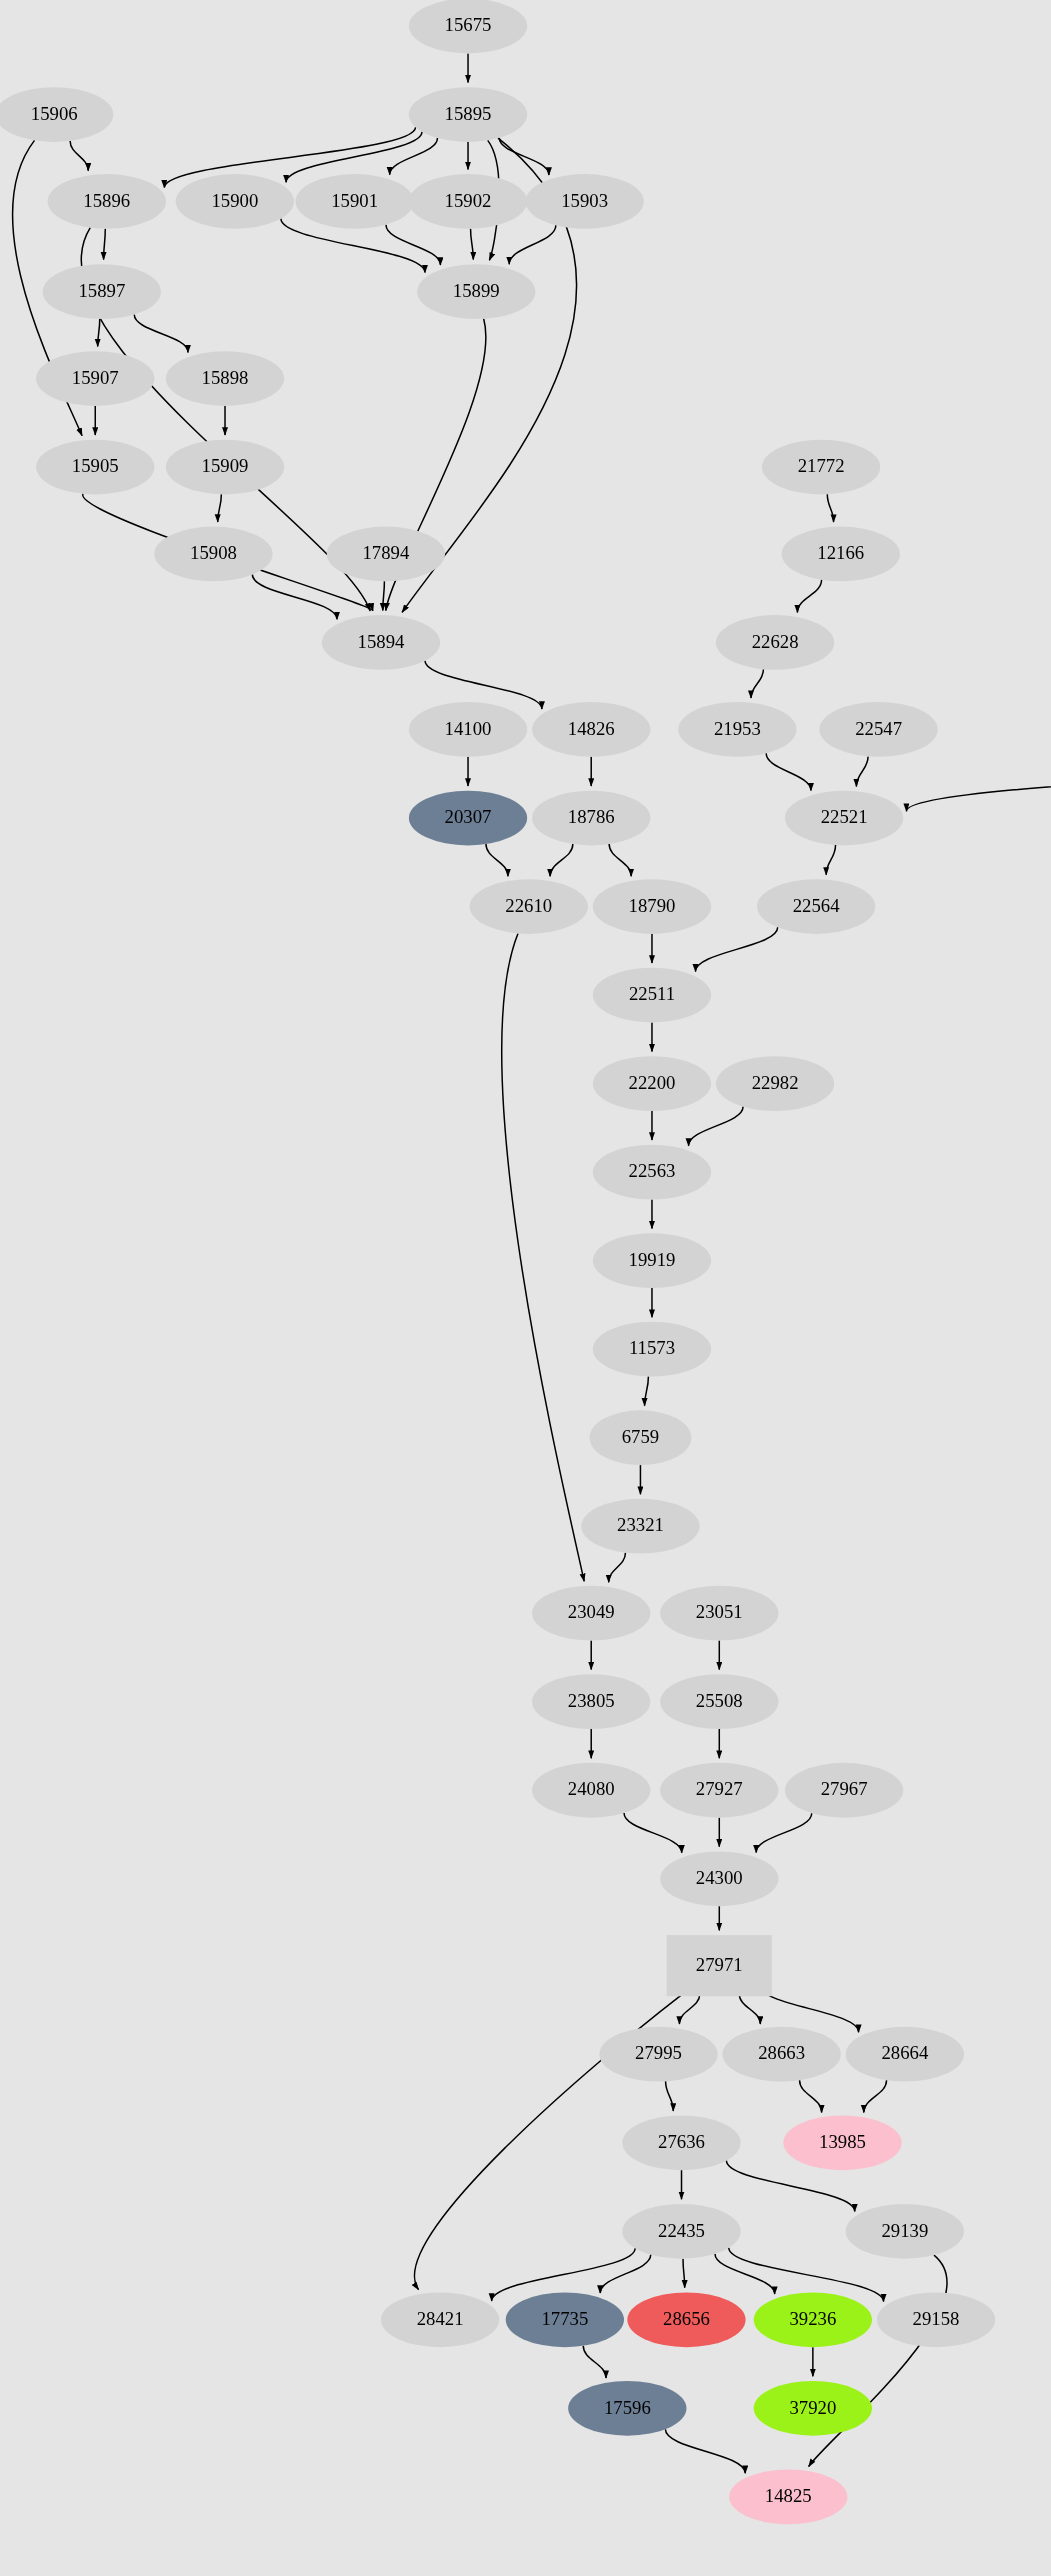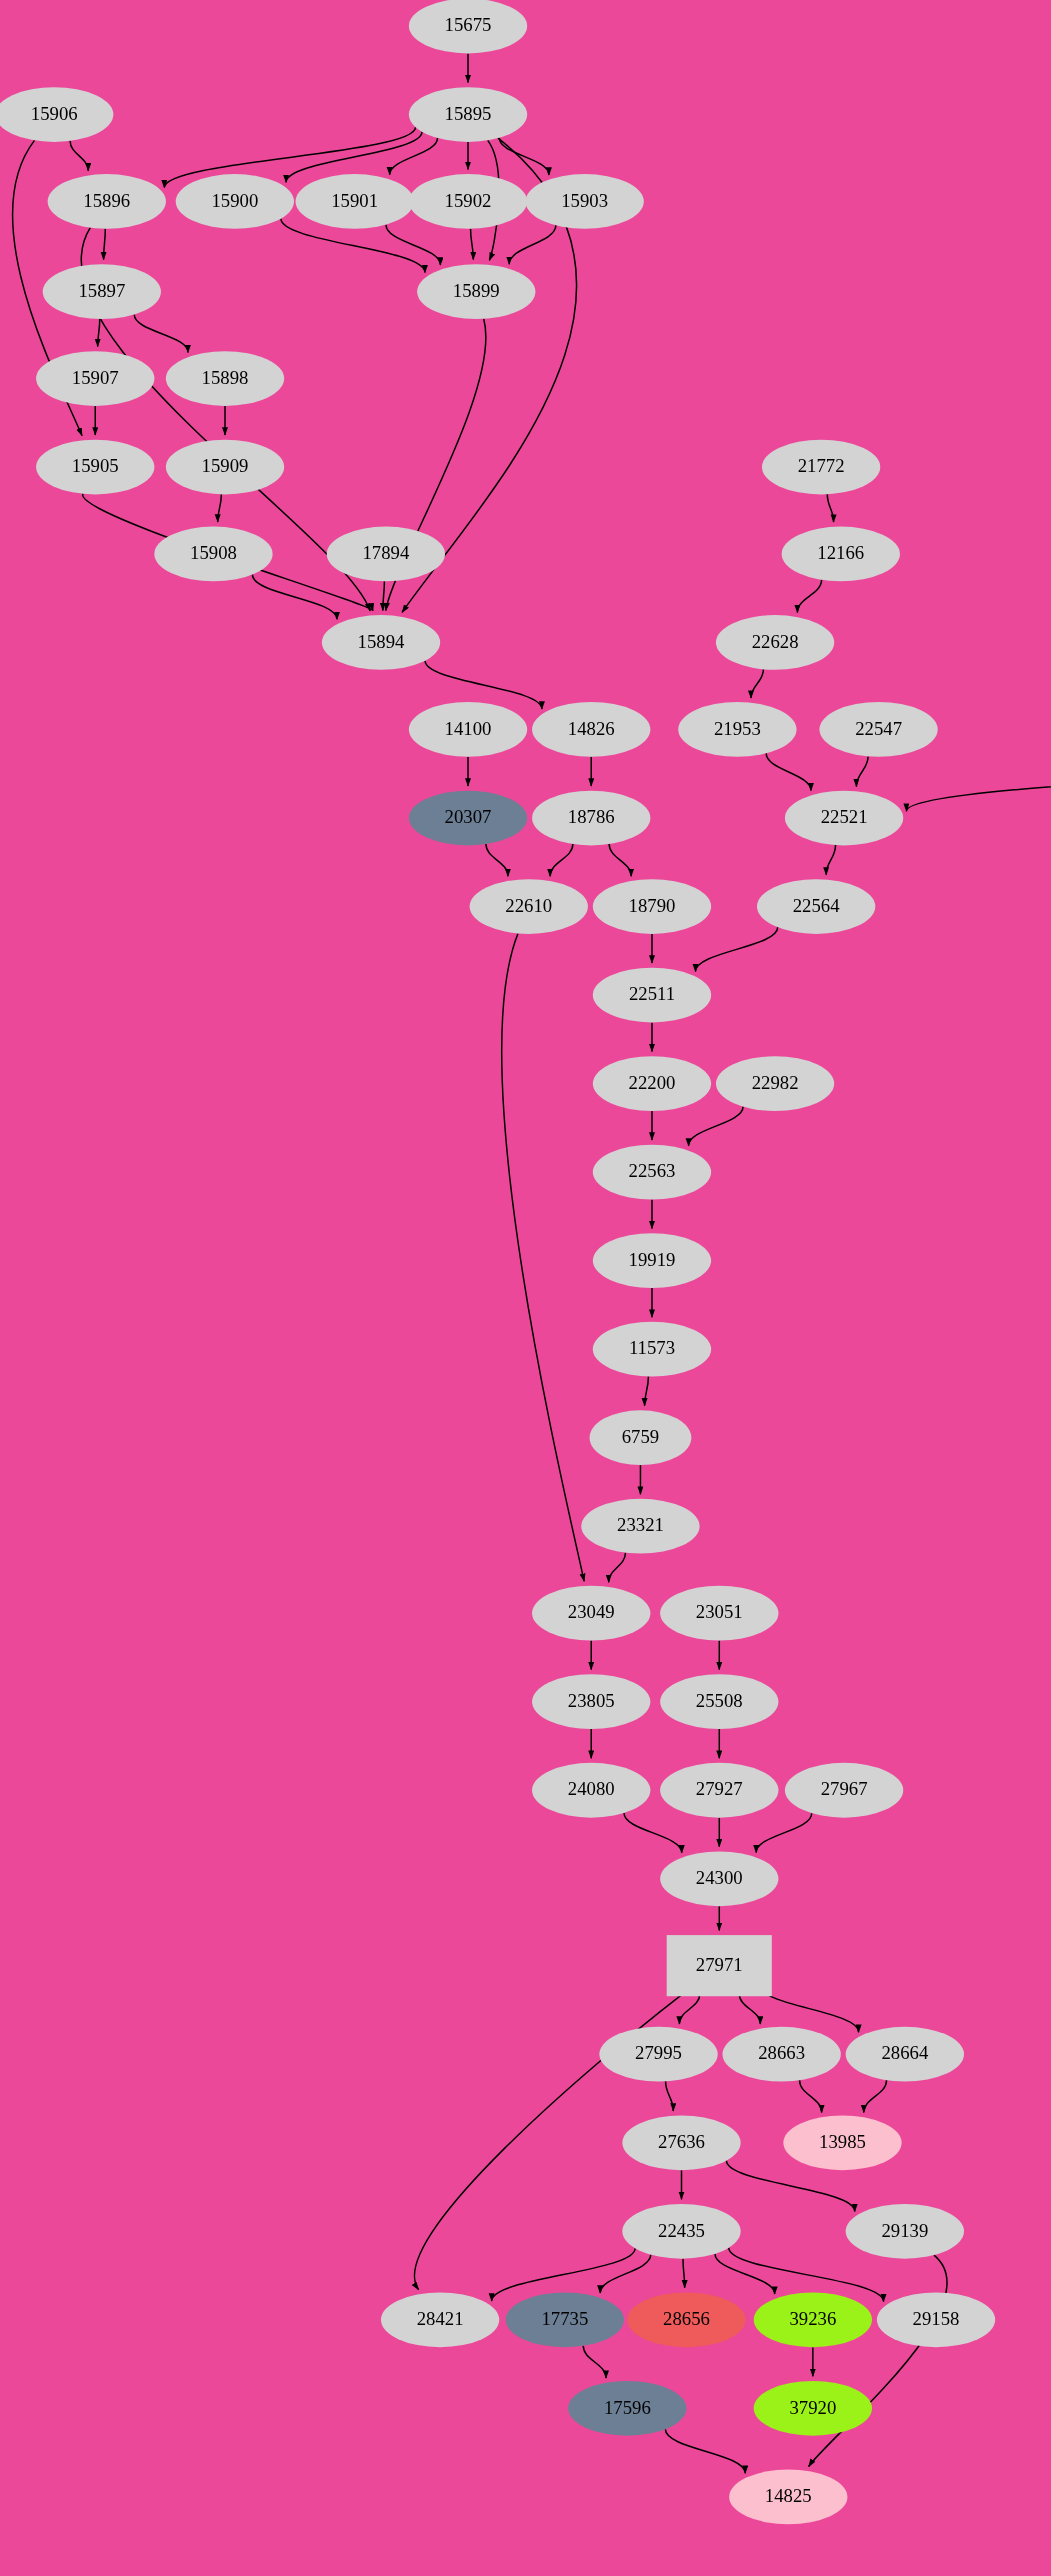--- a/index.html
+++ b/index.html
@@ -7,21 +7,21 @@
     padding: 0;
     background: #ffffff;
   }
   body {
     font-family: "Liberation Serif", "DejaVu Serif", serif;
   }
   #graph-wrap {
     position: relative;
     width: 1051px;
     height: 2576px;
-    background: #ec4899;
+    background: #e5e5e5;
     overflow: hidden;
   }
   svg#graph-canvas {
     display: block;
     width: 1051px;
     height: 2576px;
   }
   .node-shape {
     stroke: none;
   }

